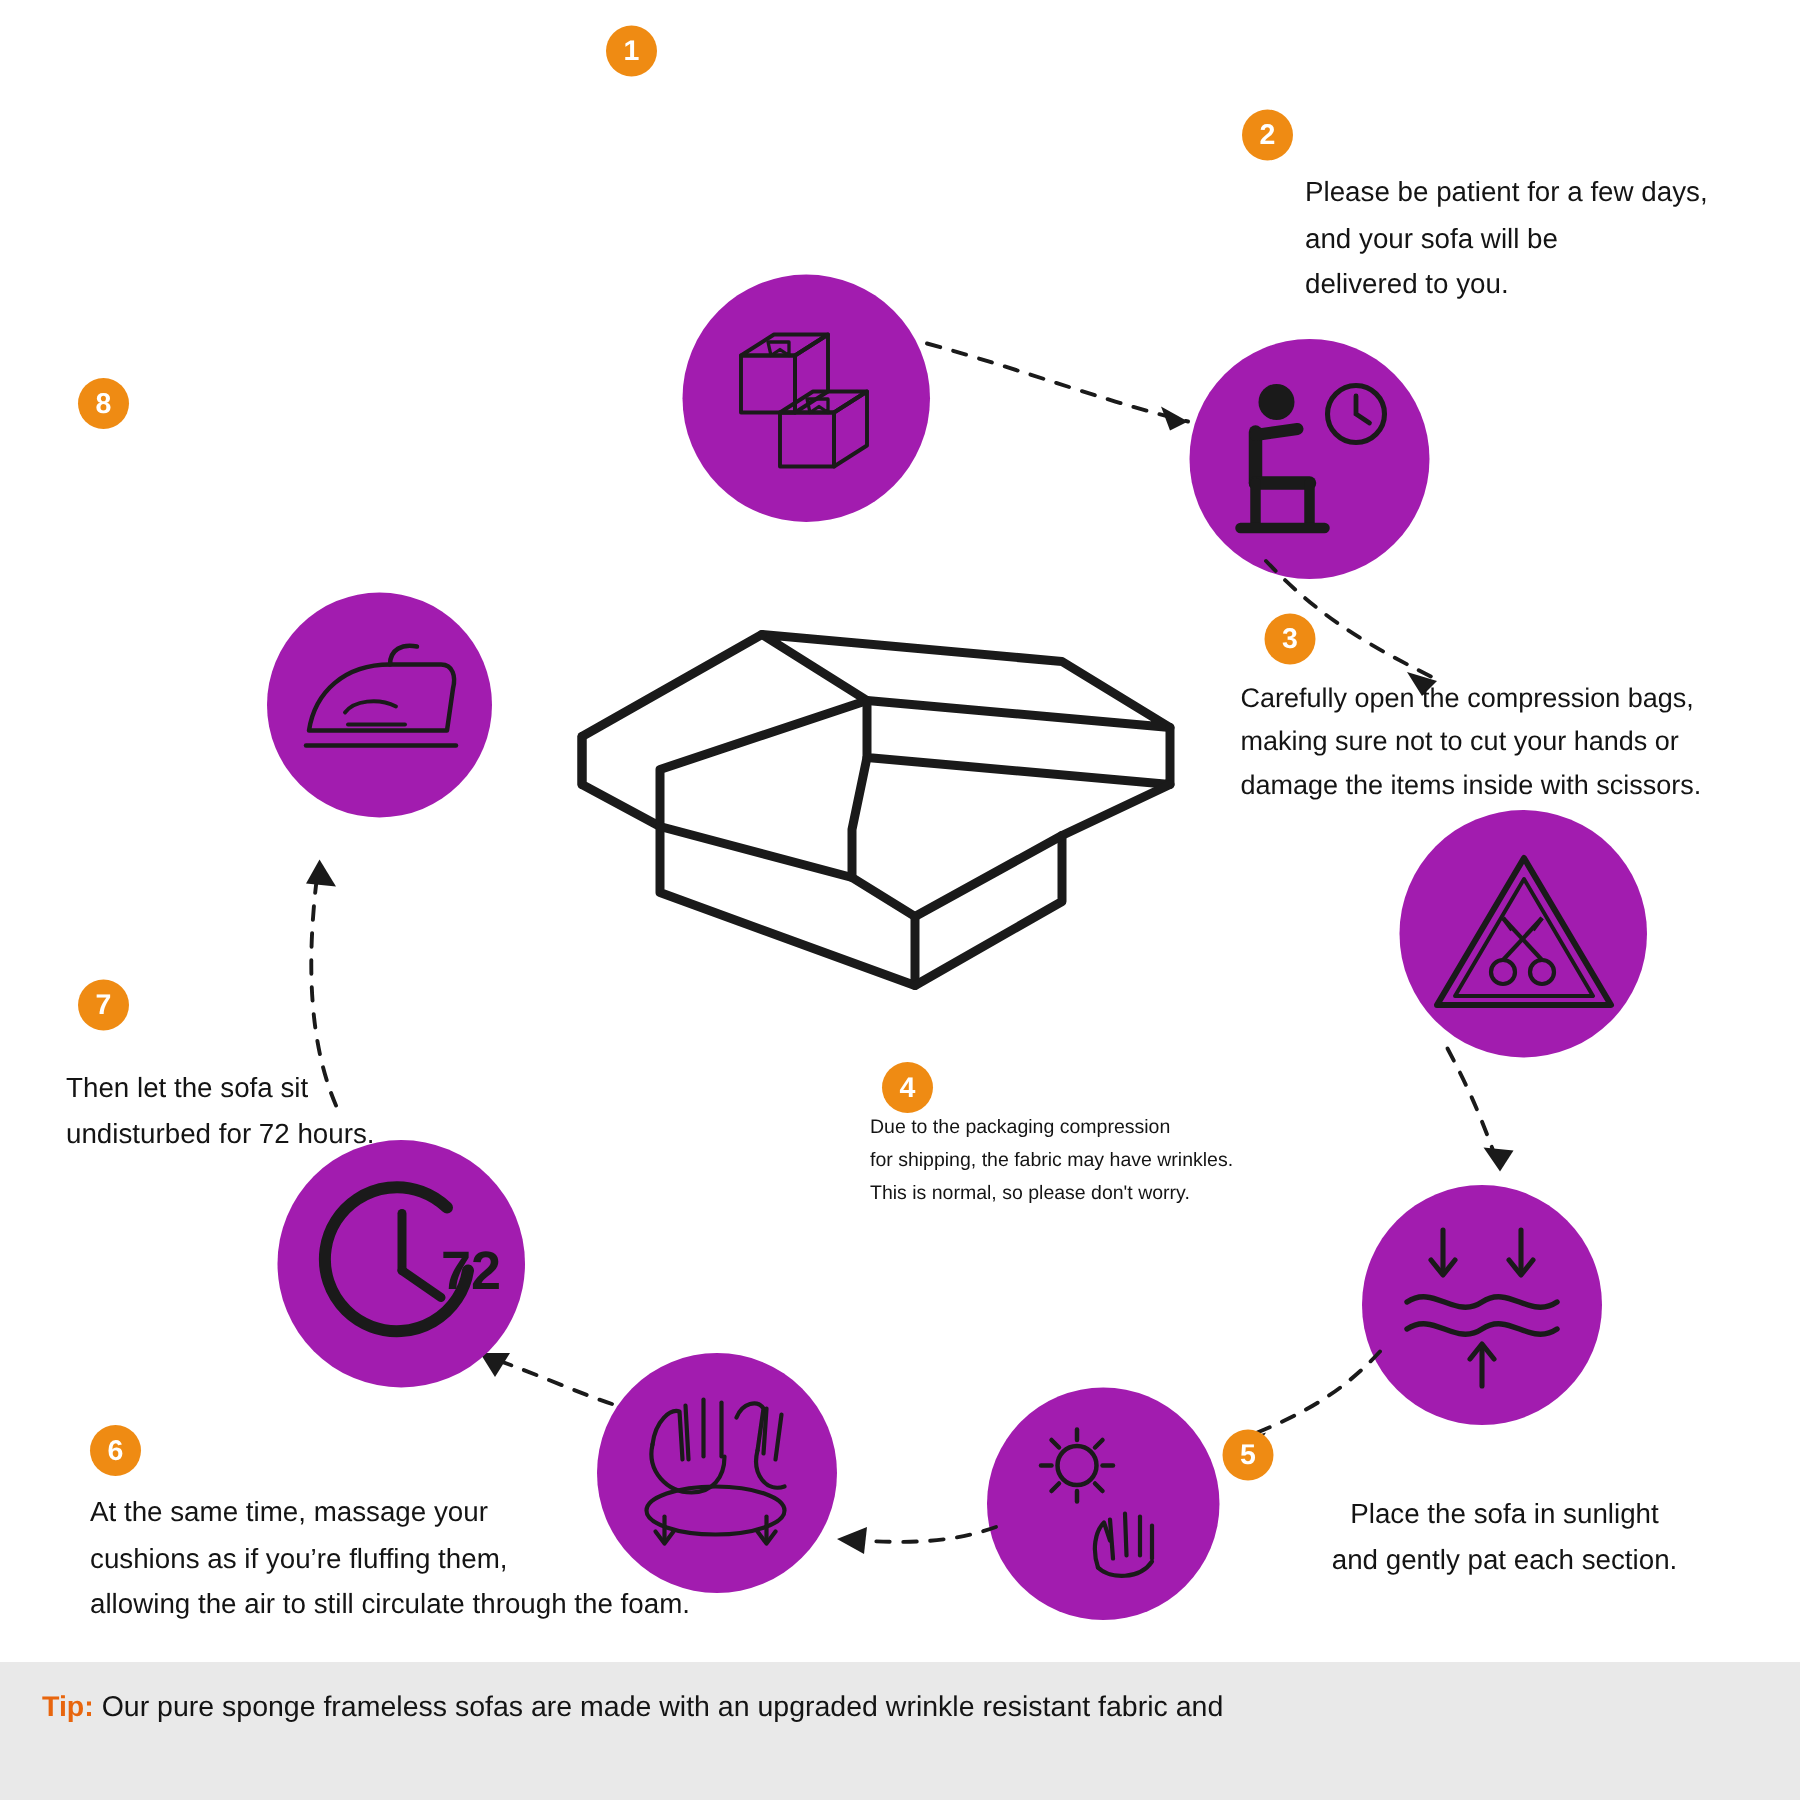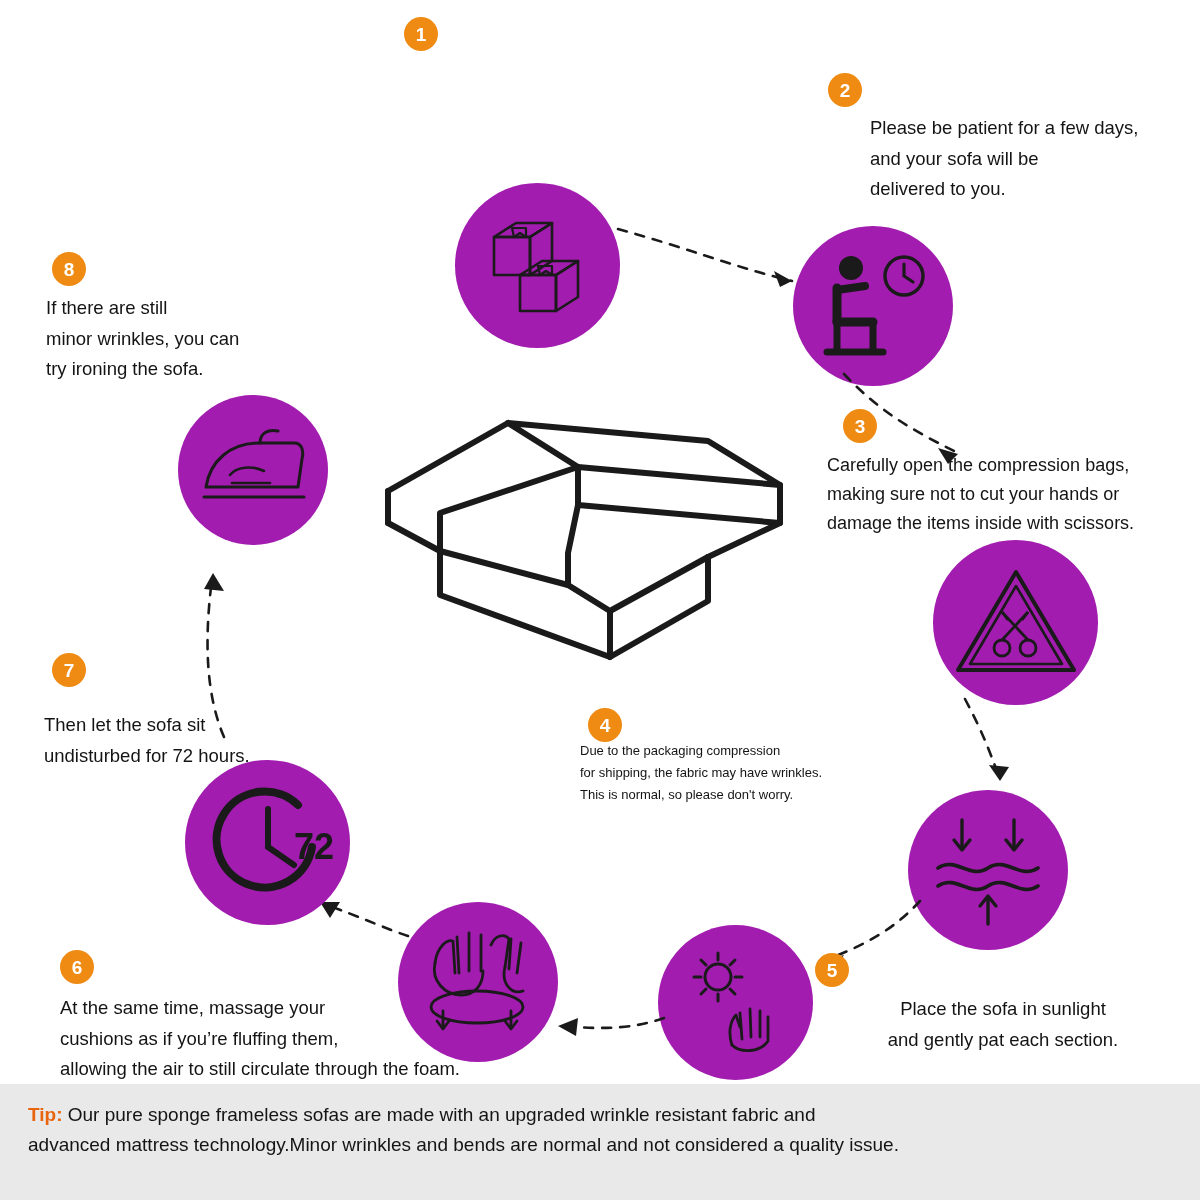--- a/index.html
+++ b/index.html
@@ -51,21 +51,21 @@
   }
   .arrow {
     position: absolute;
     pointer-events: none;
   }
   #tip-bar {
     position: absolute;
     left: 0;
     bottom: 0;
     width: 1200px;
-    height: 116px;
+    height: 92px;
     background: #e9e9e9;
     box-sizing: border-box;
     padding: 16px 12px 0 28px;
   }
   #tip-bar .tip-line {
     font-size: 19px;
     color: #141414;
     line-height: 1.6;
   }
   #tip-bar .tip-label {
@@ -256,23 +256,20 @@
       <text x="96" y="86" font-family="Liberation Sans, sans-serif" font-size="36" font-weight="bold" fill="#1a1a1a">72</text>
     </svg>
   </div>
 
   <svg class="arrow" style="left:186px; top:545px;" width="70" height="200">
     <path d="M38 192 C20 150, 18 96, 26 34" fill="none" stroke="#1a1a1a" stroke-width="2.6" stroke-dasharray="9 9" stroke-linecap="round"></path>
     <path d="M27 28 L38 46 L18 44 Z" fill="#1a1a1a"></path>
   </svg>
 
   <div class="step-num" style="left:52px; top:252px;">8</div>
-  <div class="step-text" style="left:46px; top:293px; width:330px;">If there are still
-minor wrinkles, you can
-try ironing the sofa.</div>
 
   <div class="icon-circle" style="left:178px; top:395px; width:150px; height:150px;">
     <svg width="126" height="110" viewBox="0 0 126 110" aria-hidden="true">
       <g stroke="#1a1a1a" fill="none" stroke-width="3" stroke-linejoin="round" stroke-linecap="round">
         <path d="M16 72 C20 46, 40 28, 70 28 L104 28 C112 28, 114 36, 112 44 L108 72 Z"></path>
         <path d="M14 82 L114 82"></path>
         <path d="M70 28 C70 18, 78 14, 88 16"></path>
         <path d="M40 60 C46 52, 62 50, 74 56" stroke-width="2.6"></path>
         <path d="M42 68 L80 68" stroke-width="2.6"></path>
       </g>
@@ -289,16 +286,15 @@
         <path d="M232 252 L330 196 L330 152"></path>
         <path d="M62 146 L190 180 L232 206 L330 152 L402 118"></path>
         <path d="M190 180 L190 148 L200 100"></path>
         <path d="M10 118 L10 86"></path>
       </g>
     </svg>
   </div>
 
   <div id="tip-bar">
     <div class="tip-line"><span class="tip-label">Tip:</span><span> Our pure sponge frameless sofas are made with an upgraded wrinkle resistant fabric and</span></div>
-    <div class="tip-line">advanced mattress technology.Minor wrinkles and bends are normal and not considered a quality issue.</div>
   </div>
 
 </div>
 
 </body></html>

